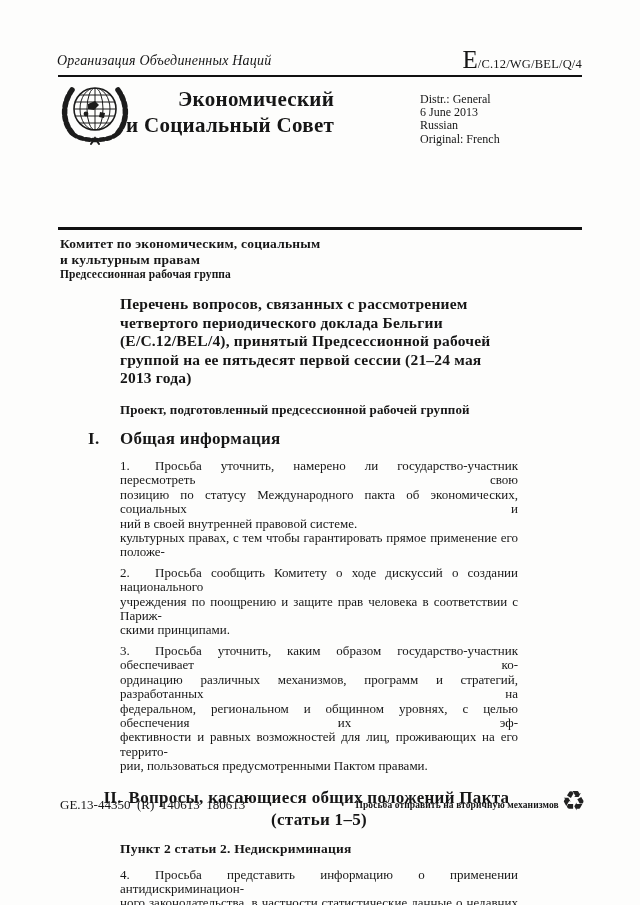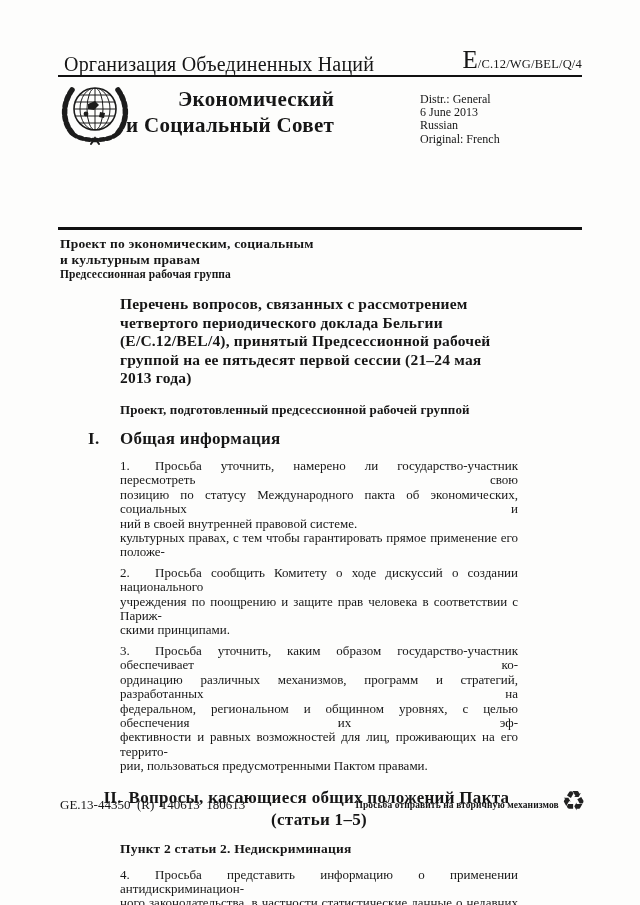--- a/index.html
+++ b/index.html
@@ -3,21 +3,21 @@
 <meta charset="utf-8">
 <style>
   html,body{margin:0;padding:0;background:#e9e9e9;}
   .page{
     position:relative;width:640px;height:905px;margin:0 auto;
     background:#fdfdfc;color:#161616;overflow:hidden;
     font-family:"Liberation Serif", serif;
     box-shadow:0 0 6px rgba(0,0,0,.25);
   }
   
-  .org-name{position:absolute;left:64px;top:53px;font-size:20px;letter-spacing:.2px;}
+  .org-name{position:absolute;left:57px;top:53px;font-size:14px;letter-spacing:.2px;font-style:italic;}
   .doc-symbol{position:absolute;right:58px;top:46px;display:flex;align-items:baseline;}
   .doc-symbol .sym-e{font-size:25px;}
   .doc-symbol .sym-rest{font-size:12.5px;letter-spacing:.2px;}
   .rule{position:absolute;left:58px;width:524px;background:#111;}
   .rule-top{top:75px;height:2px;}
   .rule-mid{top:227px;height:3px;}
   .emblem{position:absolute;left:58px;top:82px;}
   .council{position:absolute;left:126px;top:86px;font-weight:bold;font-size:21px;line-height:26px;letter-spacing:.3px;text-align:right;}
   .distr{position:absolute;left:420px;top:93px;font-size:12px;line-height:13.2px;}
   
@@ -94,21 +94,21 @@
   <div class="distr">
     <div>Distr.: General</div>
     <div>6 June 2013</div>
     <div>Russian</div>
     <div>Original: French</div>
   </div>
 
   <div class="rule rule-mid"></div>
 
   <div class="committee">
-    <div>Проект по экономическим, социальным</div>
+    <div>Комитет по экономическим, социальным</div>
     <div>и культурным правам</div>
     <div class="wg">Предсессионная рабочая группа</div>
   </div>
 
   <div class="doc-title">
     <div>Перечень вопросов, связанных с рассмотрением</div>
     <div>четвертого периодического доклада Бельгии</div>
     <div>(E/C.12/BEL/4), принятый Предсессионной рабочей</div>
     <div>группой на ее пятьдесят первой сессии (21–24 мая</div>
     <div>2013 года)</div>

